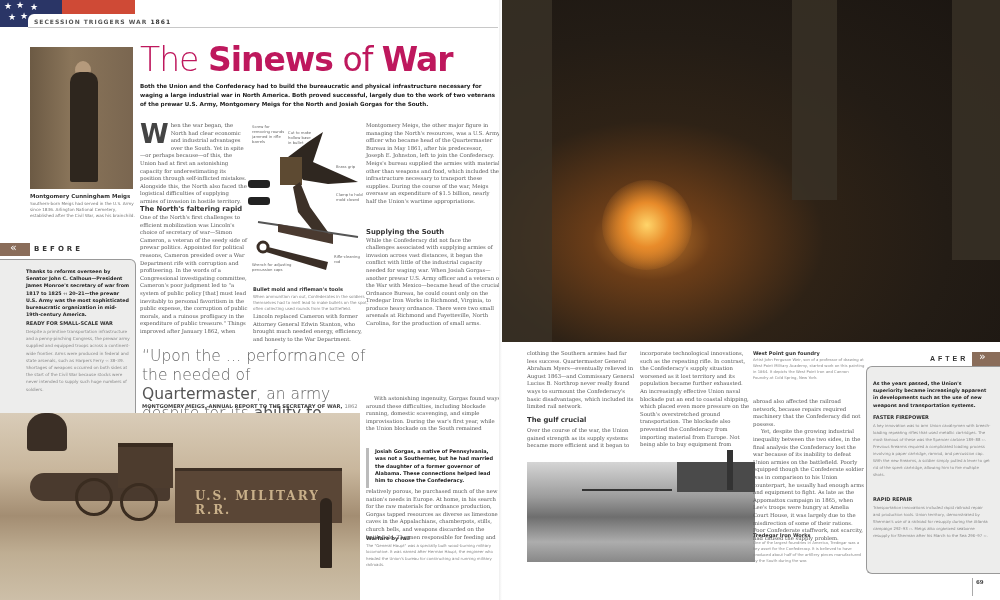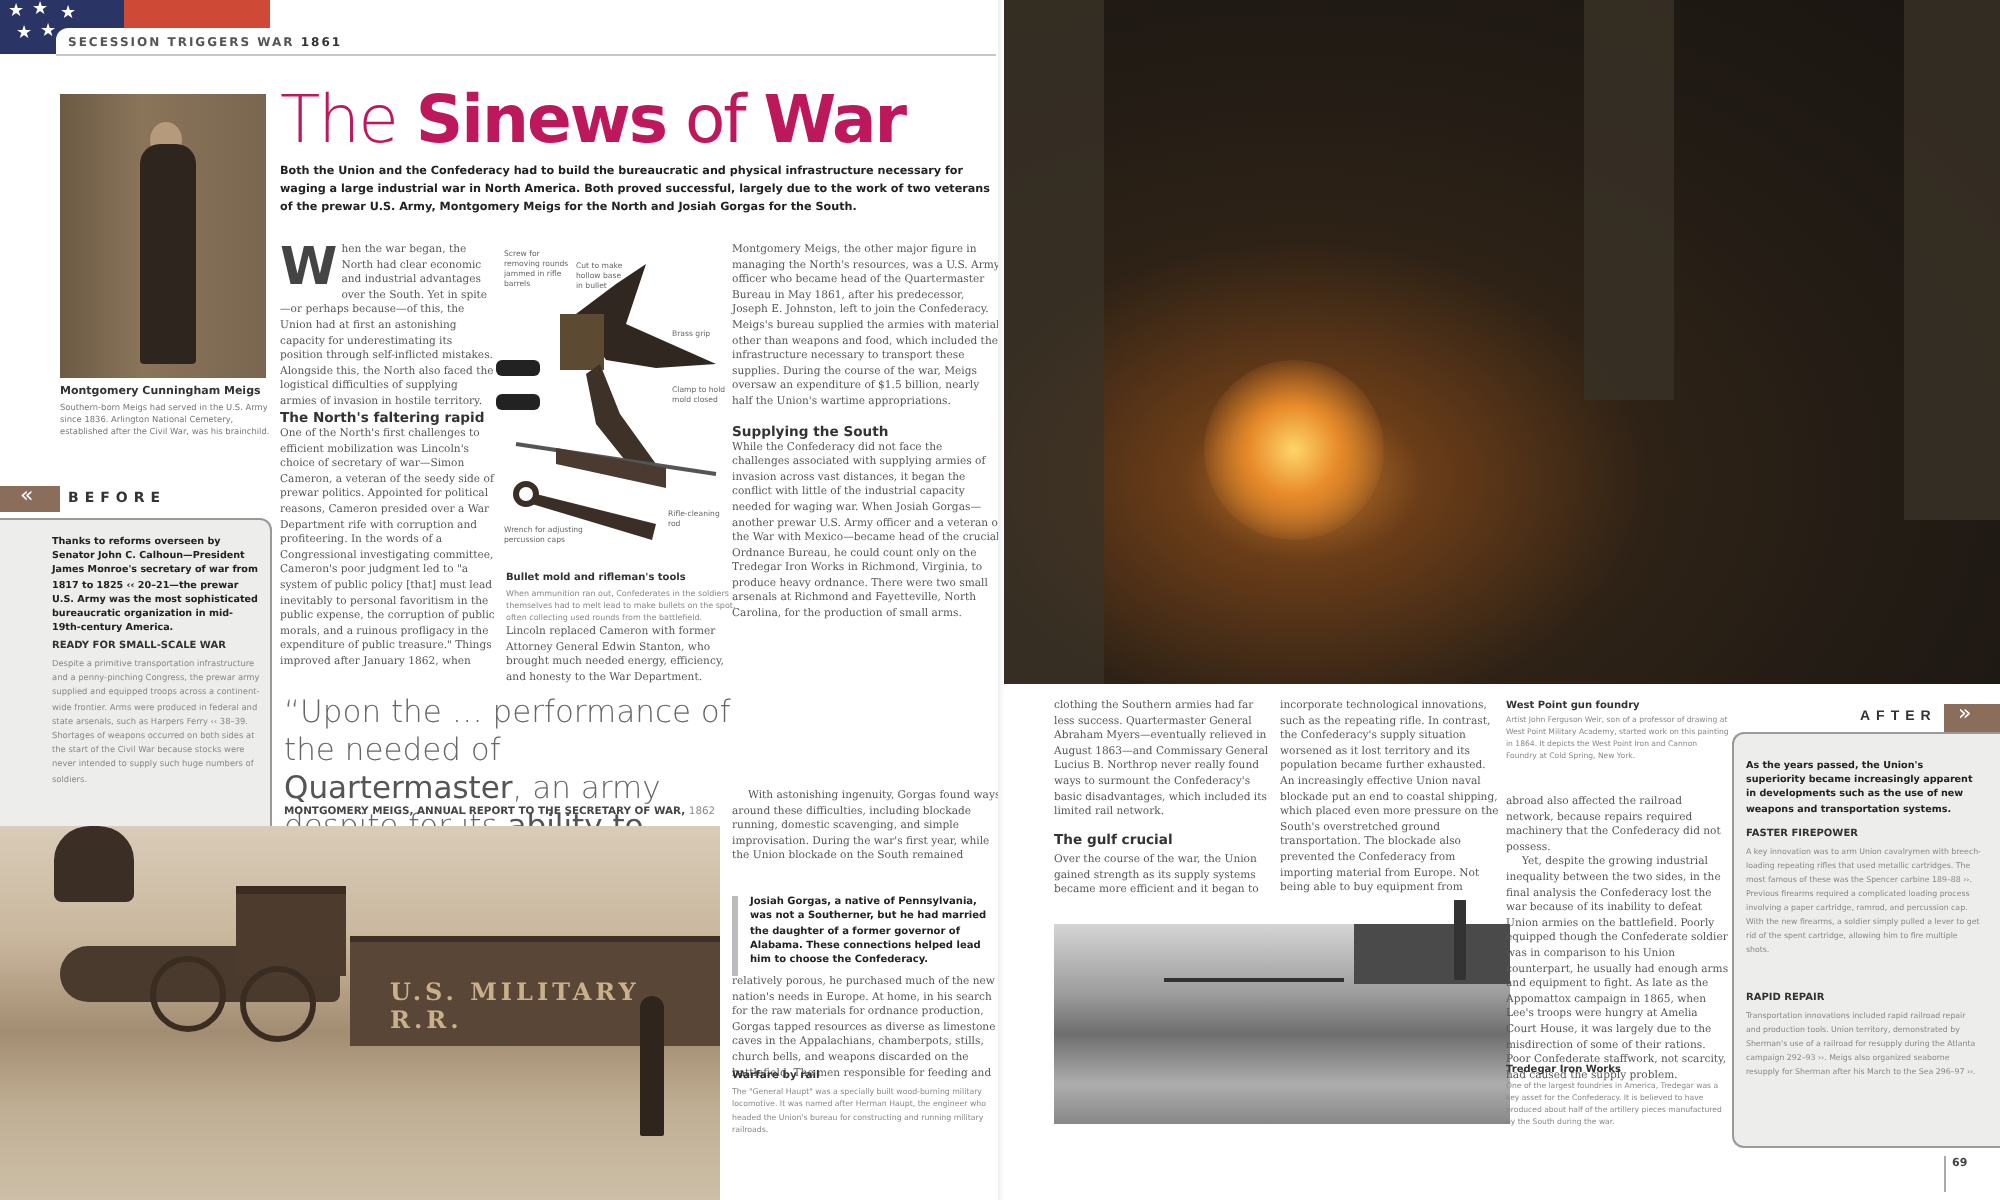--- a/index.html
+++ b/index.html
@@ -44,21 +44,21 @@
 .col2b{left:253px;top:313px;width:110px}
 .col3{left:366px;top:122px;width:135px}
 .col3b{left:366px;top:355px;width:135px}
 
 .quote{left:142px;top:347px;width:225px;font-family:"DejaVu Sans",sans-serif;font-size:15.5px;line-height:19px;color:#666;font-weight:300}
 .quote b{color:#555}
 .quote-attr{left:142px;top:403px;font-family:"DejaVu Sans",sans-serif;font-size:5.2px;font-weight:bold;color:#444}
 .quote-attr span{font-weight:normal;color:#888}
 
 .loco{left:0;top:413px;width:360px;height:187px;background:linear-gradient(180deg,#d9ccb8 0%,#c9b79d 30%,#a38d72 55%,#bfae93 75%,#cdbfa8 100%)}
-.loco .body{position:absolute;left:175px;top:55px;width:185px;height:55px;background:#5a4636;border-top:3px solid #3d2f24}
+.loco .body{position:absolute;left:175px;top:55px;width:167px;height:55px;background:#5a4636;border-top:3px solid #3d2f24}
 .loco .body span{position:absolute;left:20px;top:18px;font-family:"DejaVu Serif",serif;font-size:12px;color:#c9b08a;letter-spacing:2px;font-weight:bold}
 .loco .boiler{position:absolute;left:30px;top:60px;width:140px;height:28px;background:#4a3a2e;border-radius:14px 4px 4px 14px}
 .loco .cab{position:absolute;left:118px;top:30px;width:55px;height:45px;background:#4d3c2e;border-top:4px solid #3a2c20}
 .loco .stack{position:absolute;left:27px;top:0;width:40px;height:38px;background:#3a2e25;border-radius:45% 45% 10% 10%}
 .loco .wheel{position:absolute;width:38px;height:38px;border:3px solid #3a2c20;border-radius:50%}
 .loco .man{position:absolute;left:320px;top:85px;width:12px;height:70px;background:#2f251d;border-radius:6px 6px 1px 1px}
 
 .gbox{left:366px;top:448px;width:135px;height:40px;border-left:3px solid #bbb;padding-left:6px;font-family:"DejaVu Sans",sans-serif;font-size:5px;font-weight:bold;line-height:7.3px;color:#222}
 .col3c{left:366px;top:488px;width:135px}
 .rail-title{left:366px;top:535px;font-family:"DejaVu Sans",sans-serif;font-size:5.2px;font-weight:bold;color:#333}
@@ -151,21 +151,21 @@
   <div class="tool-lbl" style="left:88px;top:70px;width:28px">Clamp to hold mold closed</div>
   <div class="tool-lbl" style="left:4px;top:140px;width:40px">Wrench for adjusting percussion caps</div>
   <div class="tool-lbl" style="left:86px;top:132px;width:28px">Rifle-cleaning rod</div>
 </div>
 <div class="abs tool-cap-title">Bullet mold and rifleman's tools</div>
 <div class="abs tool-cap">When ammunition ran out, Confederates in the soldiers themselves had to melt lead to make bullets on the spot, often collecting used rounds from the battlefield.</div>
 <div class="abs col col2b">Lincoln replaced Cameron with former Attorney General Edwin Stanton, who brought much needed energy, efficiency, and honesty to the War Department.</div>
 
 <div class="abs col col3">
   <div>Montgomery Meigs, the other major figure in managing the North's resources, was a U.S. Army officer who became head of the Quartermaster Bureau in May 1861, after his predecessor, Joseph E. Johnston, left to join the Confederacy. Meigs's bureau supplied the armies with material other than weapons and food, which included the infrastructure necessary to transport these supplies. During the course of the war, Meigs oversaw an expenditure of $1.5 billion, nearly half the Union's wartime appropriations.</div>
-  <div class="subhead" style="margin-top:5px">Supplying the South</div>
+  <div class="subhead" style="margin-top:21px">Supplying the South</div>
   <div>While the Confederacy did not face the challenges associated with supplying armies of invasion across vast distances, it began the conflict with little of the industrial capacity needed for waging war. When Josiah Gorgas—another prewar U.S. Army officer and a veteran of the War with Mexico—became head of the crucial Ordnance Bureau, he could count only on the Tredegar Iron Works in Richmond, Virginia, to produce heavy ordnance. There were two small arsenals at Richmond and Fayetteville, North Carolina, for the production of small arms.</div>
 </div>
 <div class="abs col col3b" style="top:395px;text-indent:8px">With astonishing ingenuity, Gorgas found ways around these difficulties, including blockade running, domestic scavenging, and simple improvisation. During the war's first year, while the Union blockade on the South remained</div>
 
 <div class="abs quote"><span>“</span><span>Upon the … performance of the needed of </span><b>Quartermaster</b><span>, an army despite for its </span><b>ability to move</b><span>."</span></div>
 <div class="abs quote-attr"><span style="font-weight:bold;color:#444">MONTGOMERY MEIGS, ANNUAL REPORT TO THE SECRETARY OF WAR,</span> <span>1862</span></div>
 
 <div class="abs loco">
   <div class="stack"></div>
   <div class="boiler"></div>

